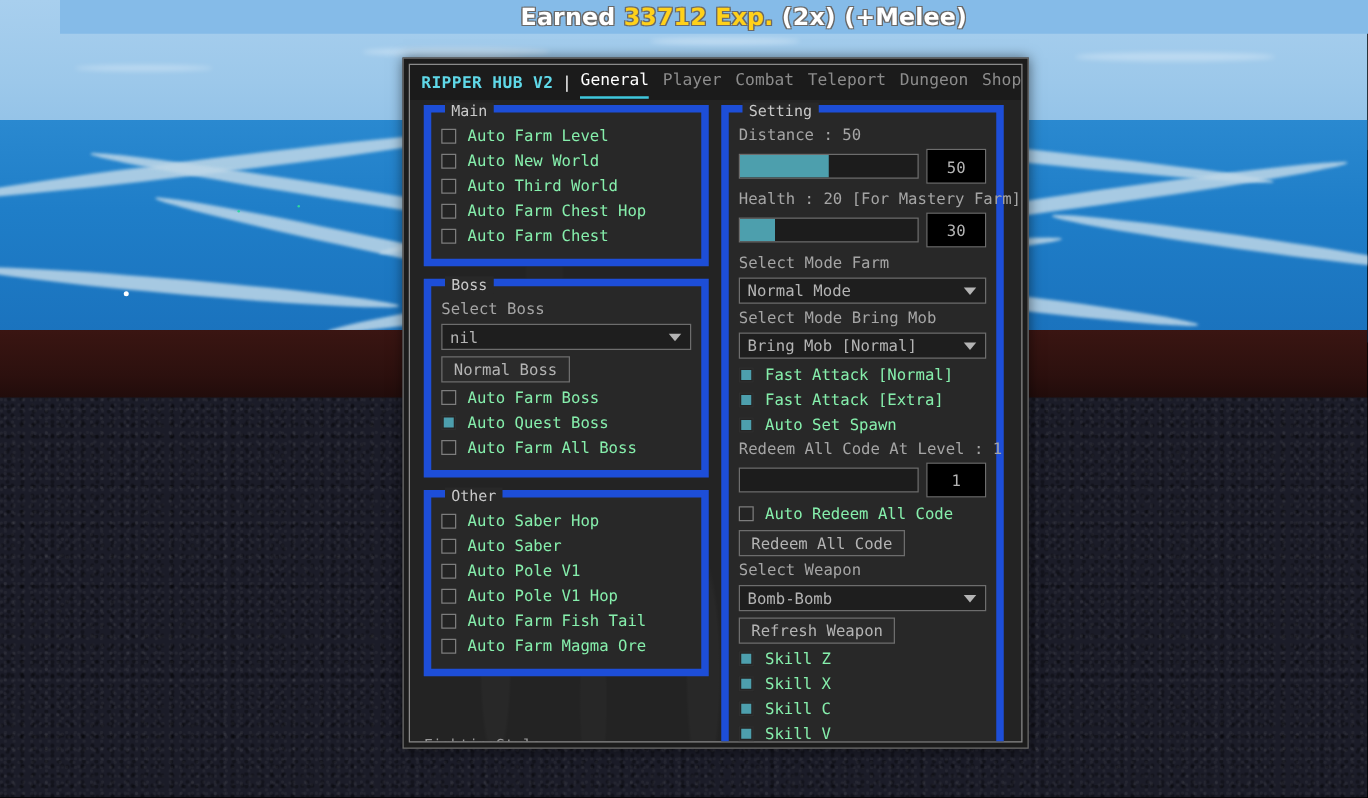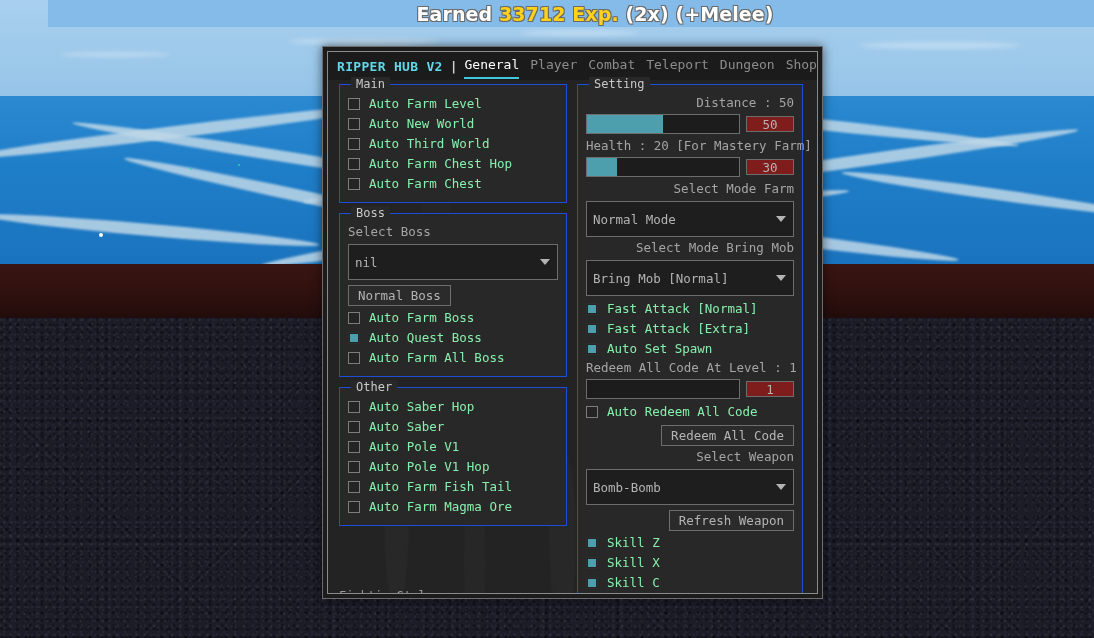--- a/index.html
+++ b/index.html
@@ -157,21 +157,21 @@
     height: calc(100% - 28px);
     z-index: 2;
   }
   .col { display: flex; flex-direction: column; gap: 10px; }
   #col-left  { width: 228px; }
   #col-right { width: 226px; }
 
   
   .group {
     position: relative;
-    border: 1px solid #1d4ed8;
+    border: 6px solid #1d4ed8;
     background: #282828;
     padding: 12px 8px 8px 8px;
   }
   .group > .legend {
     position: absolute;
     top: -8px; left: 11px;
     background: #282828;
     padding: 0 5px;
     font-size: 12px;
     color: #c9c9c9;
@@ -219,21 +219,21 @@
   .lbl {
     font-size: 12.5px;
     color: #a5a5a5;
     line-height: 18px;
     white-space: nowrap;
   }
 
   
   .dropdown {
     position: relative;
-    height: 36px;
+    height: 21px;
     border: 1px solid #6d6d6d;
     background: #1e1e1e;
     display: flex; align-items: center;
     padding: 0 6px;
     margin: 3px 0 2px 0;
     cursor: pointer;
   }
   .dropdown .dd-val {
     font-size: 12.5px; color: #b4b4b4;
     white-space: nowrap; overflow: hidden;
@@ -274,24 +274,24 @@
     border: 1px solid #6d6d6d;
     background: #1c1c1c;
     cursor: pointer;
     overflow: hidden;
   }
   .slider .fill {
     position: absolute; left: 0; top: 0; bottom: 0;
     background: #4d9fad;
   }
   .numbox {
-    width: 48px; height: 16px;
+    width: 48px; height: 28px;
     flex: 0 0 48px;
     border: 1px solid #6d6d6d;
-    background: #7f1d1d;
+    background: #000000;
     display: flex; align-items: center; justify-content: center;
     font-size: 12.5px; color: #b4b4b4;
     cursor: text;
   }
 
   
   #setting-group { overflow: visible; }
   #fighting-peek {
     position: absolute;
     left: 11px; bottom: -5px;
@@ -431,21 +431,21 @@
           </div>
           <div class="cb-row">
             <span class="cb"></span>
             <span class="cb-label">Auto Farm Magma Ore</span>
           </div>
         </div>
       </div>
 
       <div class="col" id="col-right">
 
-        <div class="group" id="setting-group" style="padding-top:9px;text-align:right;">
+        <div class="group" id="setting-group" style="padding-top:9px;">
           <span class="legend">Setting</span>
 
           
           <div class="lbl">Distance : 50</div>
           <div class="slider-row">
             <div class="slider">
               <div class="fill" style="width:50%;"></div>
             </div>
             <div class="numbox">50</div>
           </div>

